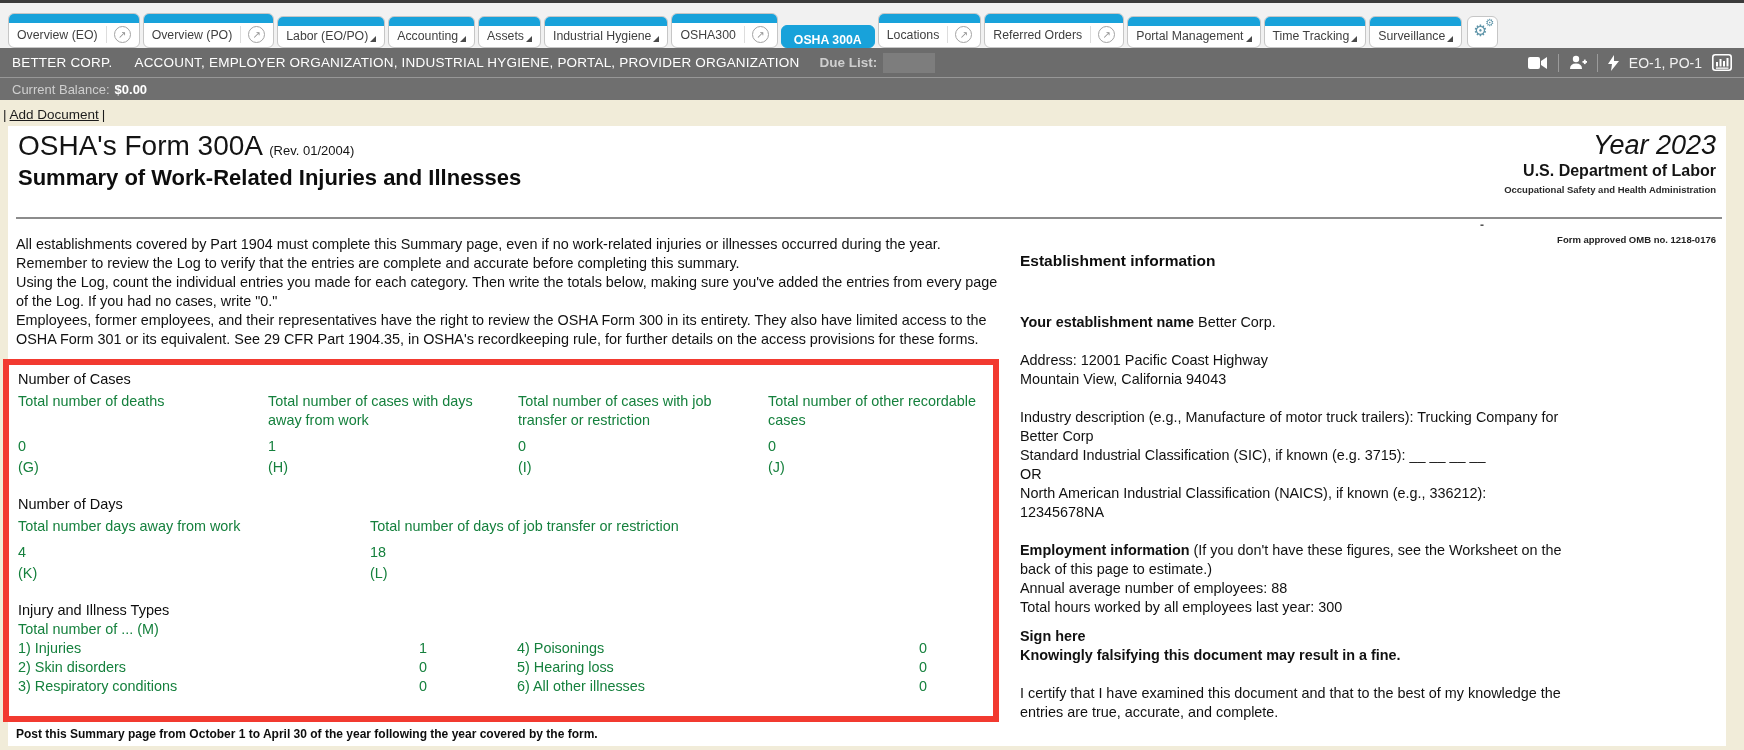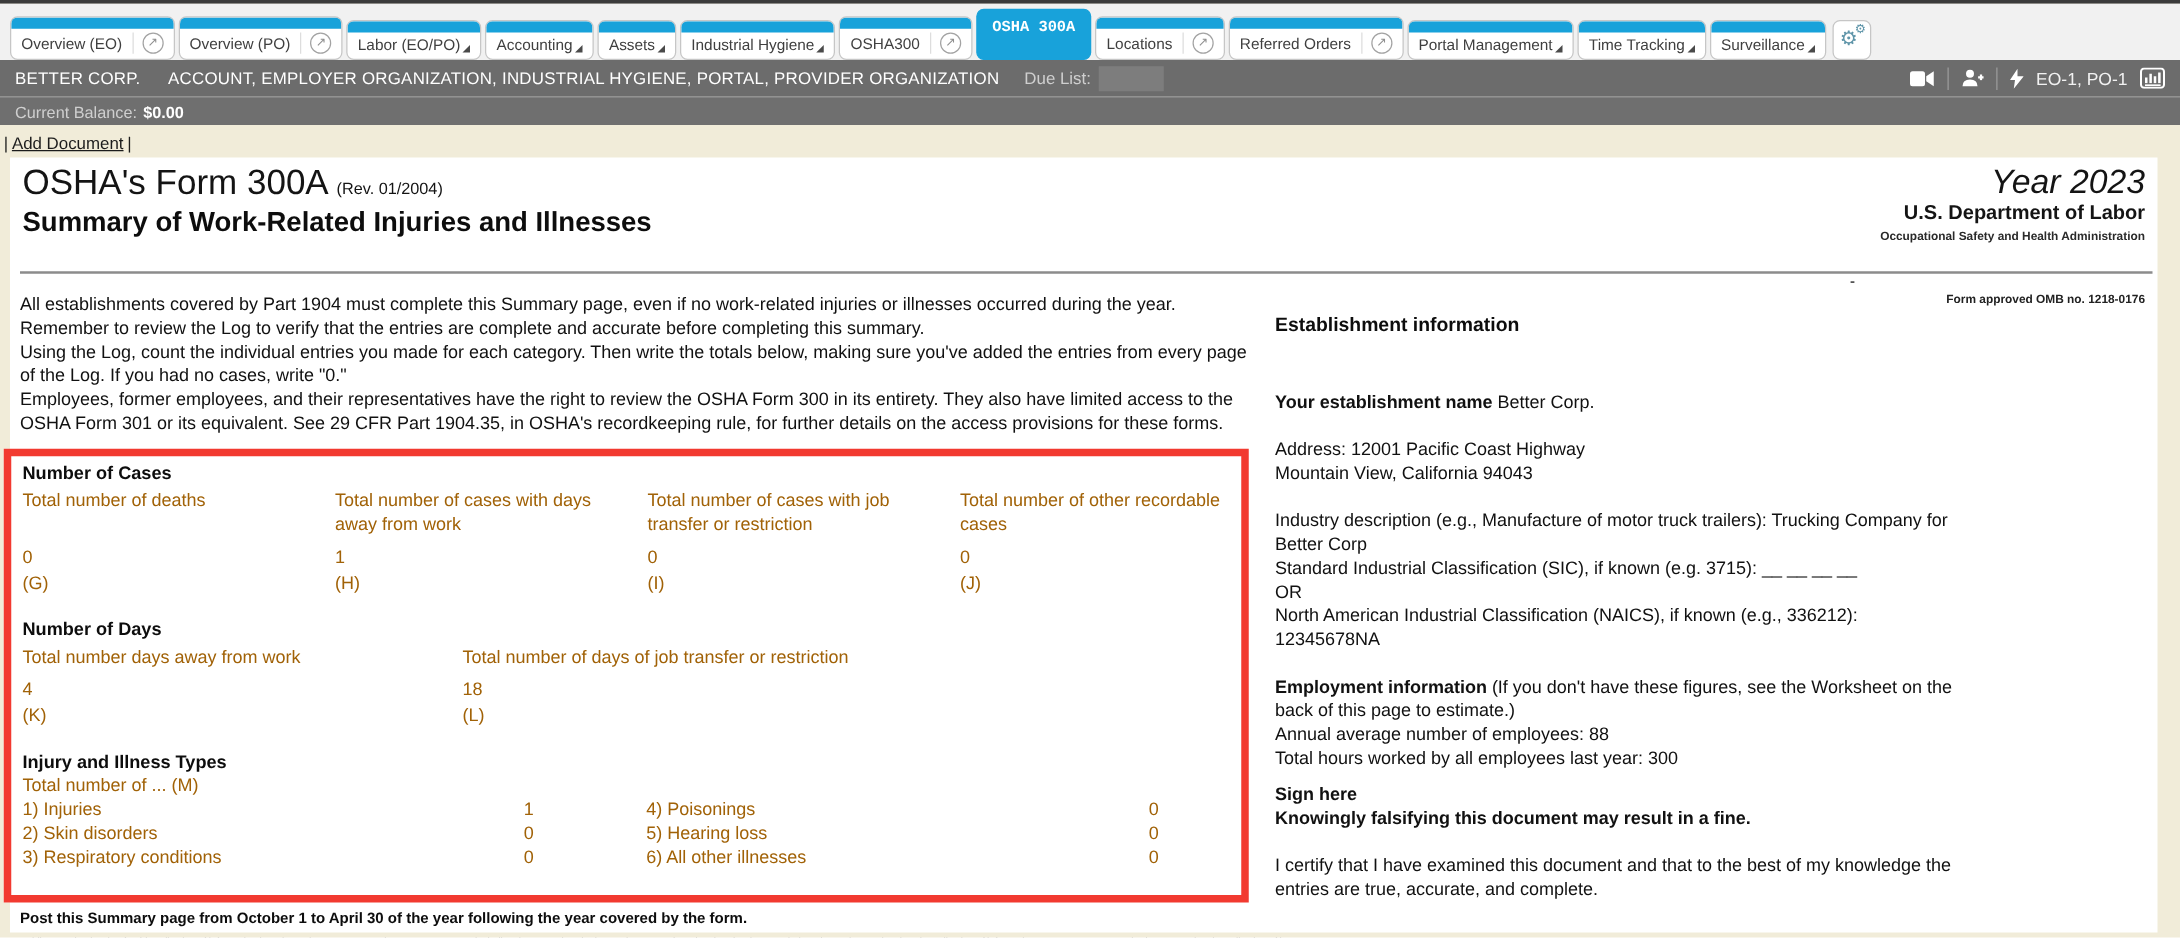--- a/index.html
+++ b/index.html
@@ -15,34 +15,34 @@
   .tab .cap { height:9px; background:#18a2da; }
   .tab .tbody { display:flex; align-items:center; padding:3px 8px 4px 8px; }
   .tab .tlabel { font-size:12.3px; color:#3f3f3f; white-space:nowrap; }
   .tab .tsep { width:1px; align-self:stretch; background:#ddd; margin:0 0 0 8px; }
   .tab .tlink { width:17px; height:17px; border:1px solid #a3a3a3; border-radius:50%;
                 color:#8f8f8f; font-size:10px; line-height:15px; text-align:center;
                 margin-left:7px; flex:0 0 auto; }
   .tab .tcorner { width:0; height:0; border-left:6px solid transparent;
                   border-bottom:6px solid #4a4a4a; align-self:flex-end; margin:0 0 1px 2px; }
   .tab.active { background:#18a2da; border-color:#18a2da; }
-  .tab.active .tbody { padding:7px 12px 18px 12px;font-family:Liberation Mono, monospace; }
+  .tab.active .tbody { padding:7px 12px 0 12px; }
   .tab.active .tlabel { color:#fff; font-weight:bold; }
   .gearbtn { border:1px solid #c6c6c6; border-radius:6px; background:#fff;
              width:31px; height:32px; position:relative; cursor:pointer; flex:0 0 auto;
              margin-left:2px; }
   .gearbtn .g1 { position:absolute; left:5px; top:4px; font-size:16px; color:#5f95a9; }
   .gearbtn .g2 { position:absolute; right:3px; top:0px; font-size:10px; color:#5f95a9; }
 
   
   .acctbar { background:#6c6c6c; height:29px; display:flex; align-items:center;
              padding:0 12px; color:#fff; font-size:13.5px; }
   .acct-company { letter-spacing:.2px; margin-right:22px; white-space:nowrap; }
   .acct-context { letter-spacing:.2px; white-space:nowrap; }
-  .duelist { color:#cfcfcf; margin-left:20px; white-space:nowrap; }
+  .duelist { color:#cfcfcf; margin-left:20px; white-space:nowrap;font-weight:bold; }
   .duebox { width:52px; height:20px; background:#7d7d7d; margin-left:6px; }
   .acct-right { margin-left:auto; display:flex; align-items:center; gap:10px; }
   .vdiv { width:1px; height:18px; background:#9b9b9b; }
   .iconbtn { display:flex; align-items:center; cursor:pointer; }
   .shortcuts { font-size:14px; color:#f2f2f2; white-space:nowrap; }
   .balbar { background:#6f6f6f; border-top:1px solid #979797; height:23px;
             display:flex; align-items:center; padding:0 12px; font-size:13px; color:#cfcfcf; }
   .balval { color:#fff; font-weight:bold; margin-left:5px; }
 
   
@@ -69,25 +69,25 @@
   .col-left { width:996px; flex:0 0 auto; }
   .col-right { width:544px; margin-left:8px; padding-top:16px; font-size:14.4px;
                line-height:19px; color:#111; }
 
   .intro { font-size:14.4px; line-height:19px; color:#111; }
   .intro p { margin:0; }
 
   
   .redbox { border:6px solid #f23a30; margin:10px 0 0 -13px; width:996px; min-height:348px;
             padding:5px 0 20px 9px; background:#fff; }
-  .sechead { font-size:14.5px; font-weight:bold; color:#0d0d0d; line-height:19px; }
+  .sechead { font-size:14.5px; font-weight:normal; color:#0d0d0d; line-height:19px; }
   .grid4 { display:grid; grid-template-columns:250px 250px 250px 1fr; }
   .grid2 { display:grid; grid-template-columns:352px 1fr; }
   .gridI { display:grid; grid-template-columns:401px 98px 402px 1fr; }
-  .cell { font-size:14.4px; line-height:19px; color:#a16207; padding-right:14px; }
+  .cell { font-size:14.4px; line-height:19px; color:#15803d; padding-right:14px; }
   .vrow { margin-top:7px; }
   .crow { margin-top:2px; }
   .secgap { height:18px; }
   .smallgap { height:3px; }
 
   .postnote { font-size:12px; font-weight:bold; color:#0d0d0d; margin-top:5px; }
   .fineprint { font-size:8px; color:#333; margin-top:8px; white-space:nowrap;
                overflow:hidden; letter-spacing:-0.1px; width:1010px; }
 
   

